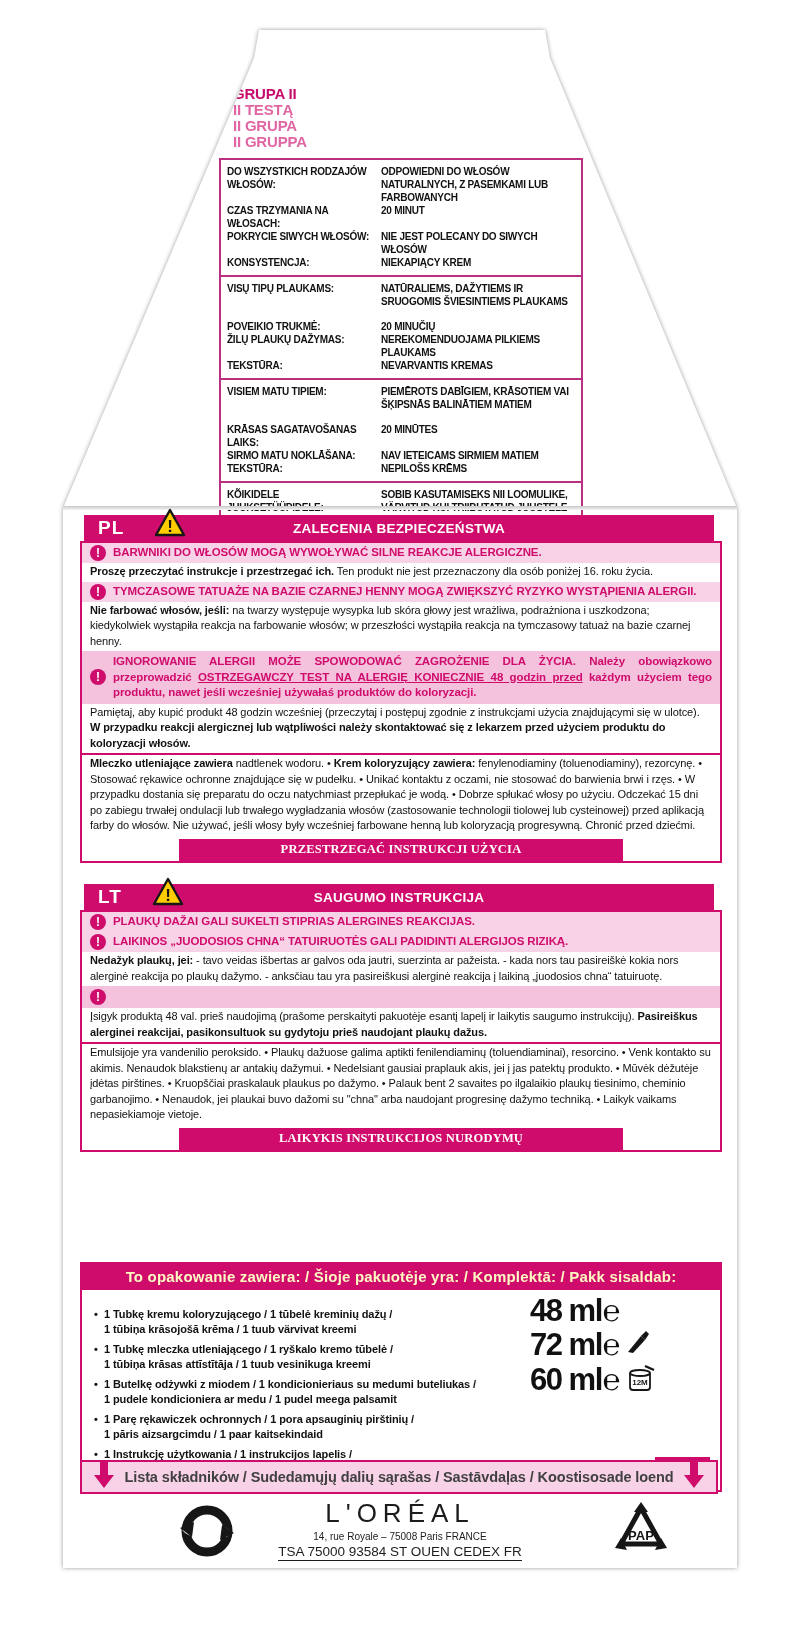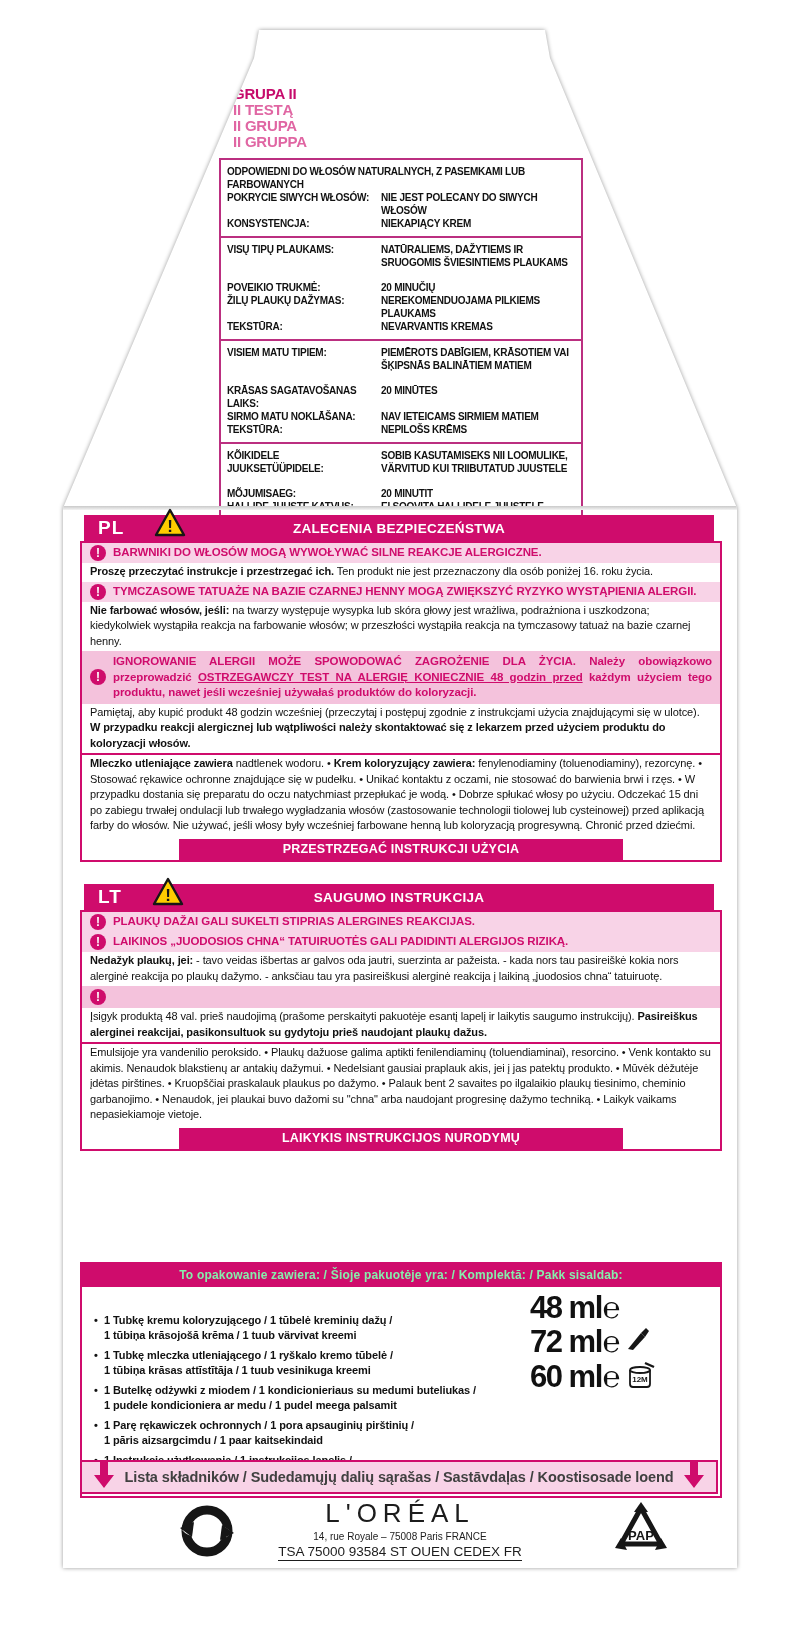--- a/index.html
+++ b/index.html
@@ -32,29 +32,29 @@
   .sbox{position:absolute;left:80px;width:638px;border:2px solid #cf0c6c;background:#fff;}
   .srow{padding:1px 8px 2px;font-size:11px;line-height:15.5px;letter-spacing:-0.1px;}
   .srow.pink{background:#f8d3e7;color:#cf0c6c;font-weight:bold;display:flex;align-items:center;gap:7px;
              font-size:11.5px;padding:2px 8px;}
   .srow.alert{background:#f4c2dc;color:#cf0c6c;font-weight:bold;display:flex;align-items:center;gap:7px;
               text-align:justify;padding:3px 8px;font-size:11.5px;}
   .excl{flex:none;display:inline-block;width:16px;height:16px;border-radius:50%;background:#cf0c6c;
         color:#fff;font-weight:bold;font-size:12px;line-height:16px;text-align:center;}
   .sep{border-top:2px solid #cf0c6c;}
   .use-bar{background:#cf0c6c;color:#fff;font-weight:bold;text-align:center;width:436px;
-           margin:3px auto 0;padding:3px 4px 4px;font-size:12.5px;letter-spacing:0.2px;}
+           margin:3px auto 0;padding:3px 4px 4px;font-size:12.5px;letter-spacing:0.2px;font-family:Liberation Serif, serif;}
   .u{text-decoration:underline;}
   b.lead{font-weight:bold;}
   
   .cbox{position:absolute;left:80px;top:1262px;width:638px;border:2px solid #cf0c6c;background:#fff;}
-  .cbox-head{background:#cf0c6c;color:#86efac;font-weight:bold;text-align:center;font-size:12px;
+  .cbox-head{background:#cf0c6c;color:#fef9c3;font-weight:bold;text-align:center;font-size:15px;
              padding:4px 0 5px;letter-spacing:0.2px;}
   .cbody{display:flex;position:relative;min-height:160px;}
-  .clist{flex:1;padding:22px 4px 8px 12px;}
+  .clist{flex:1;padding:13px 4px 8px 12px;}
   .citem{position:relative;font-size:11px;line-height:14.5px;margin:4px 0 6px;padding-left:10px;
          white-space:pre-line;font-weight:bold;letter-spacing:-0.1px;}
   .citem::before{content:"•";position:absolute;left:0;top:0;}
   .csizes{width:190px;flex:none;position:relative;}
   .size-row{position:absolute;left:0;display:flex;align-items:center;}
   .size-num{font-size:31px;font-weight:bold;letter-spacing:-1.5px;line-height:30px;}
   .size-est{font-size:30px;font-weight:400;line-height:28px;margin-left:1px;}
   .ratio{position:absolute;right:10px;bottom:8px;background:#cf0c6c;color:#fff;font-weight:bold;
          font-size:17px;padding:2px 8px 3px;}
   
@@ -81,21 +81,26 @@
     <div class="group">
       <div class="g0">GRUPA II</div>
       <div class="gx">II TESTĄ</div>
       <div class="gx">II GRUPA</div>
       <div class="gx">II GRUPPA</div>
     </div>
 
     <div class="spec">
       <div class="spec-section">
         <div class="spec-row">
+              <div class="lbl">DO WSZYSTKICH RODZAJÓW WŁOSÓW:</div>
               <div class="val">ODPOWIEDNI DO WŁOSÓW NATURALNYCH, Z PASEMKAMI LUB FARBOWANYCH</div>
+            </div>
+        <div class="spec-row">
+              <div class="lbl">CZAS TRZYMANIA NA WŁOSACH:</div>
+              <div class="val">20 MINUT</div>
             </div>
         <div class="spec-row">
               <div class="lbl">POKRYCIE SIWYCH WŁOSÓW:</div>
               <div class="val">NIE JEST POLECANY DO SIWYCH WŁOSÓW</div>
             </div>
         <div class="spec-row">
               <div class="lbl">KONSYSTENCJA:</div>
               <div class="val">NIEKAPIĄCY KREM</div>
             </div>
       </div>

